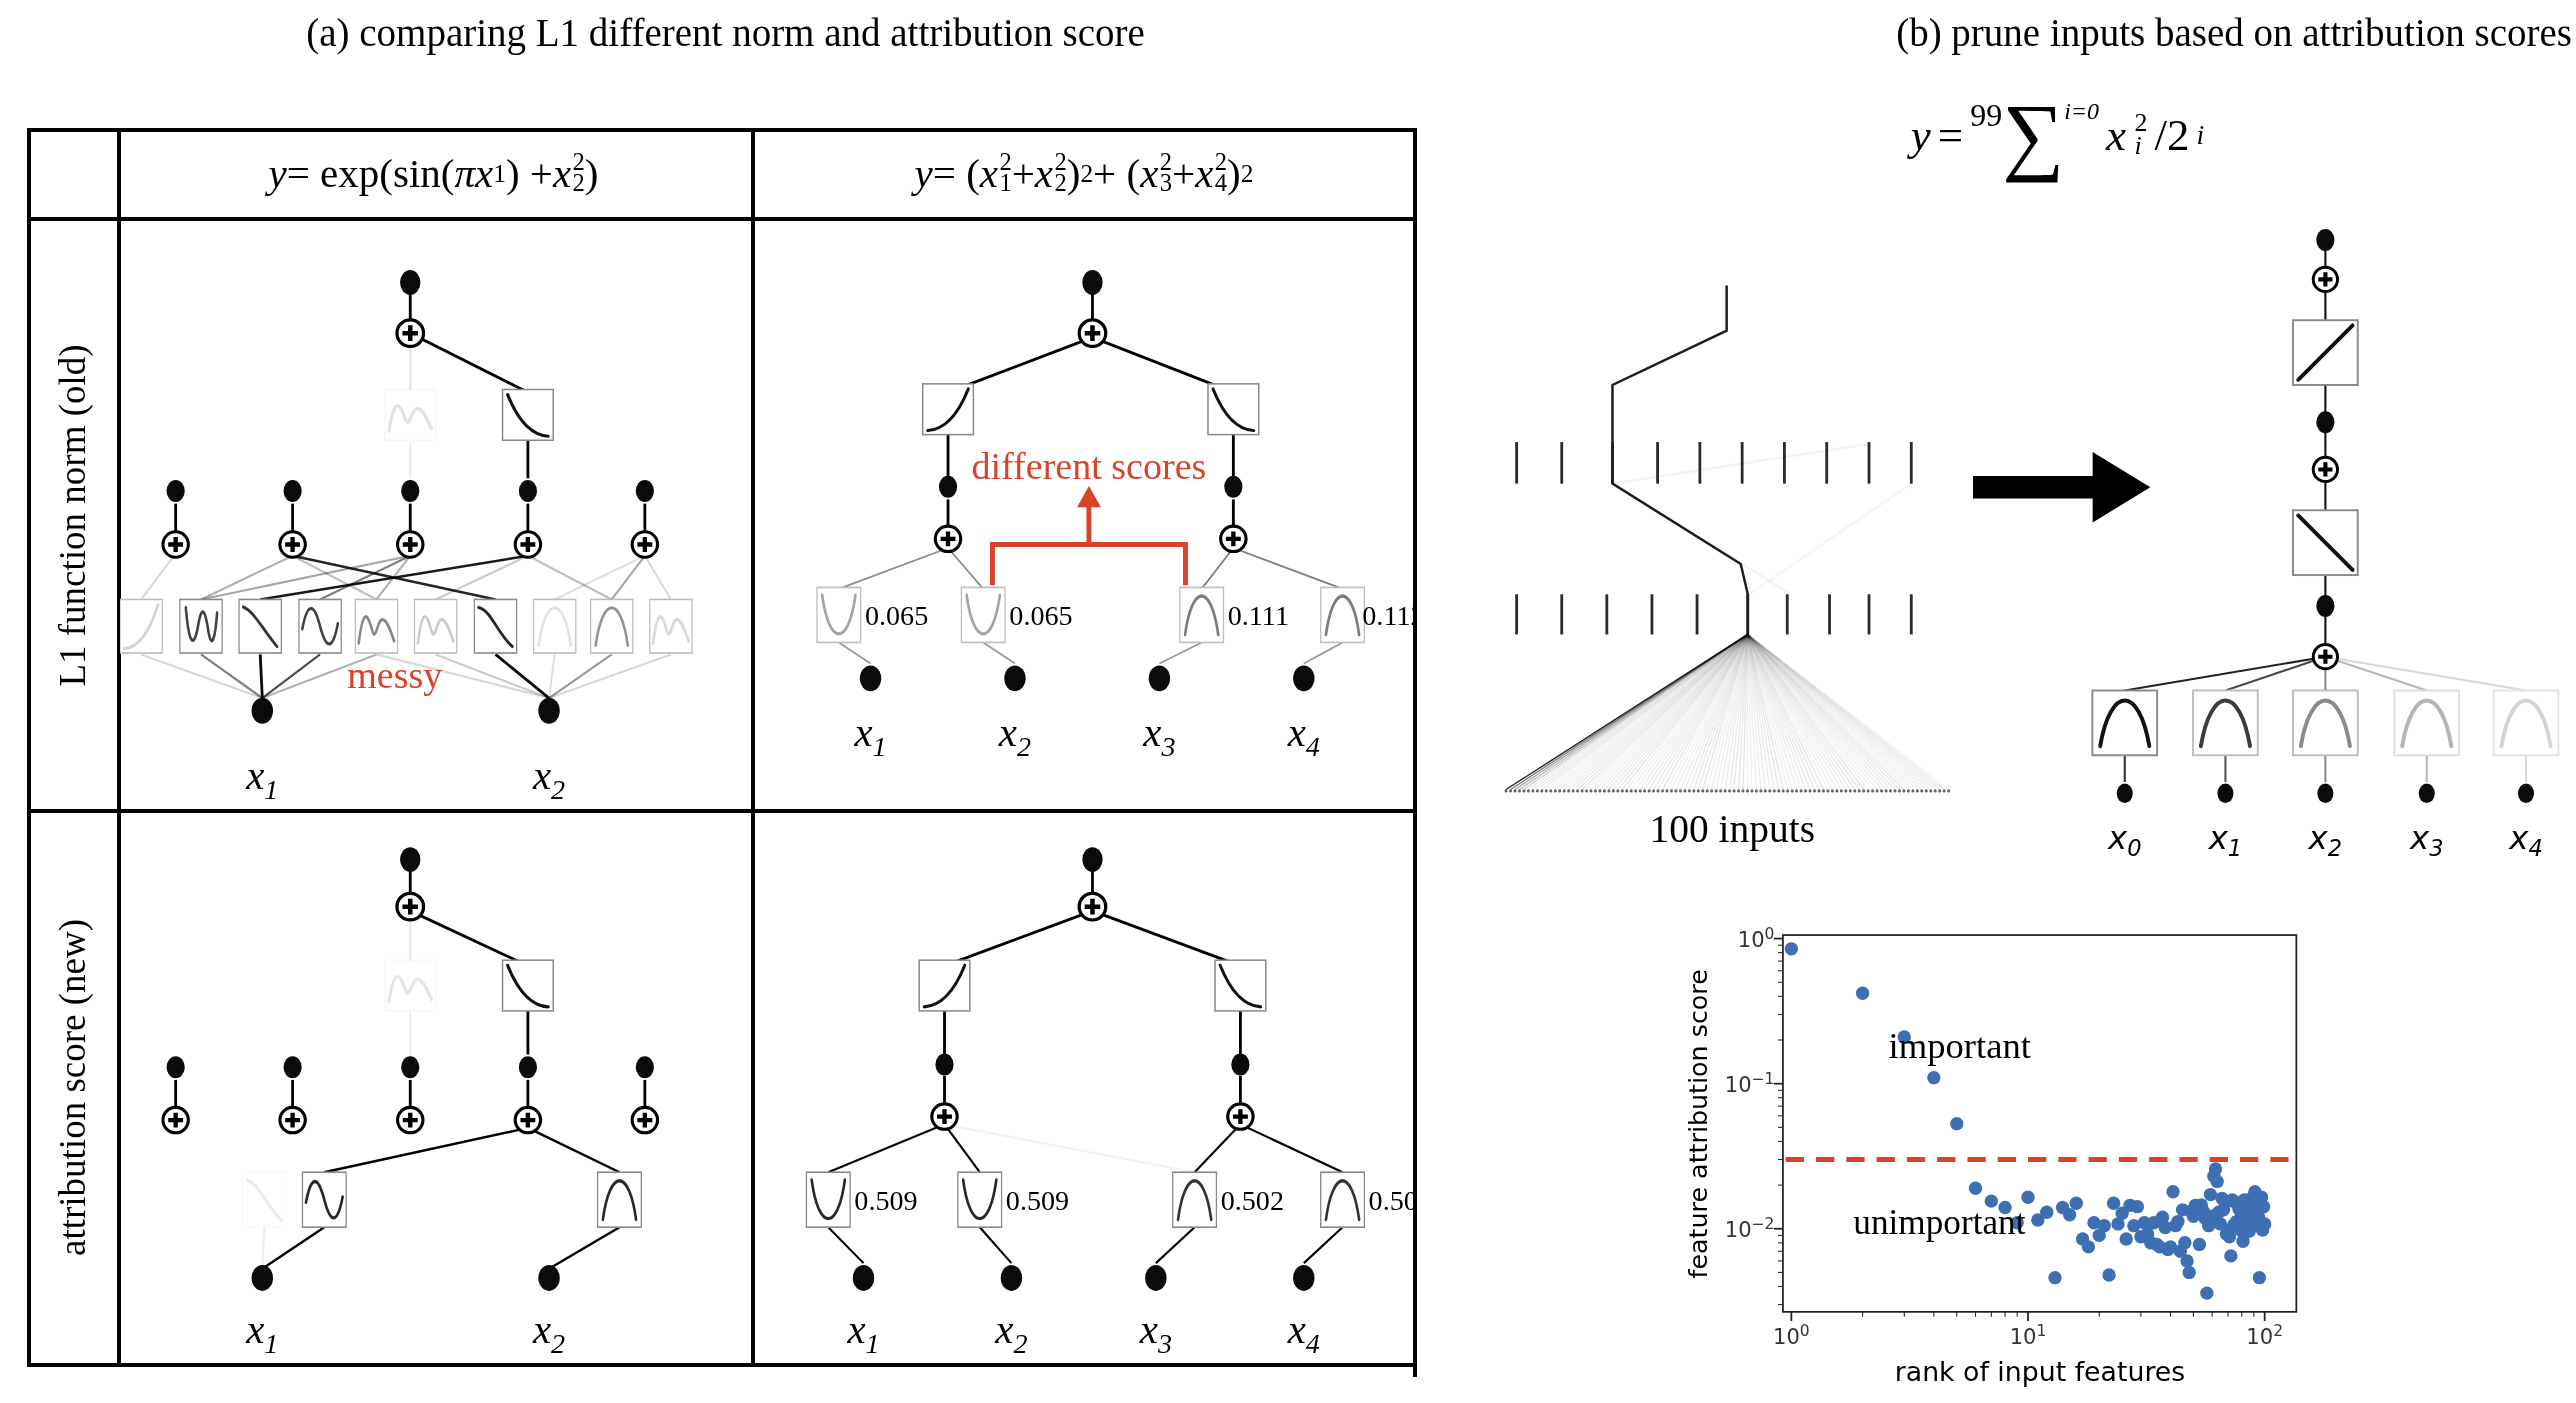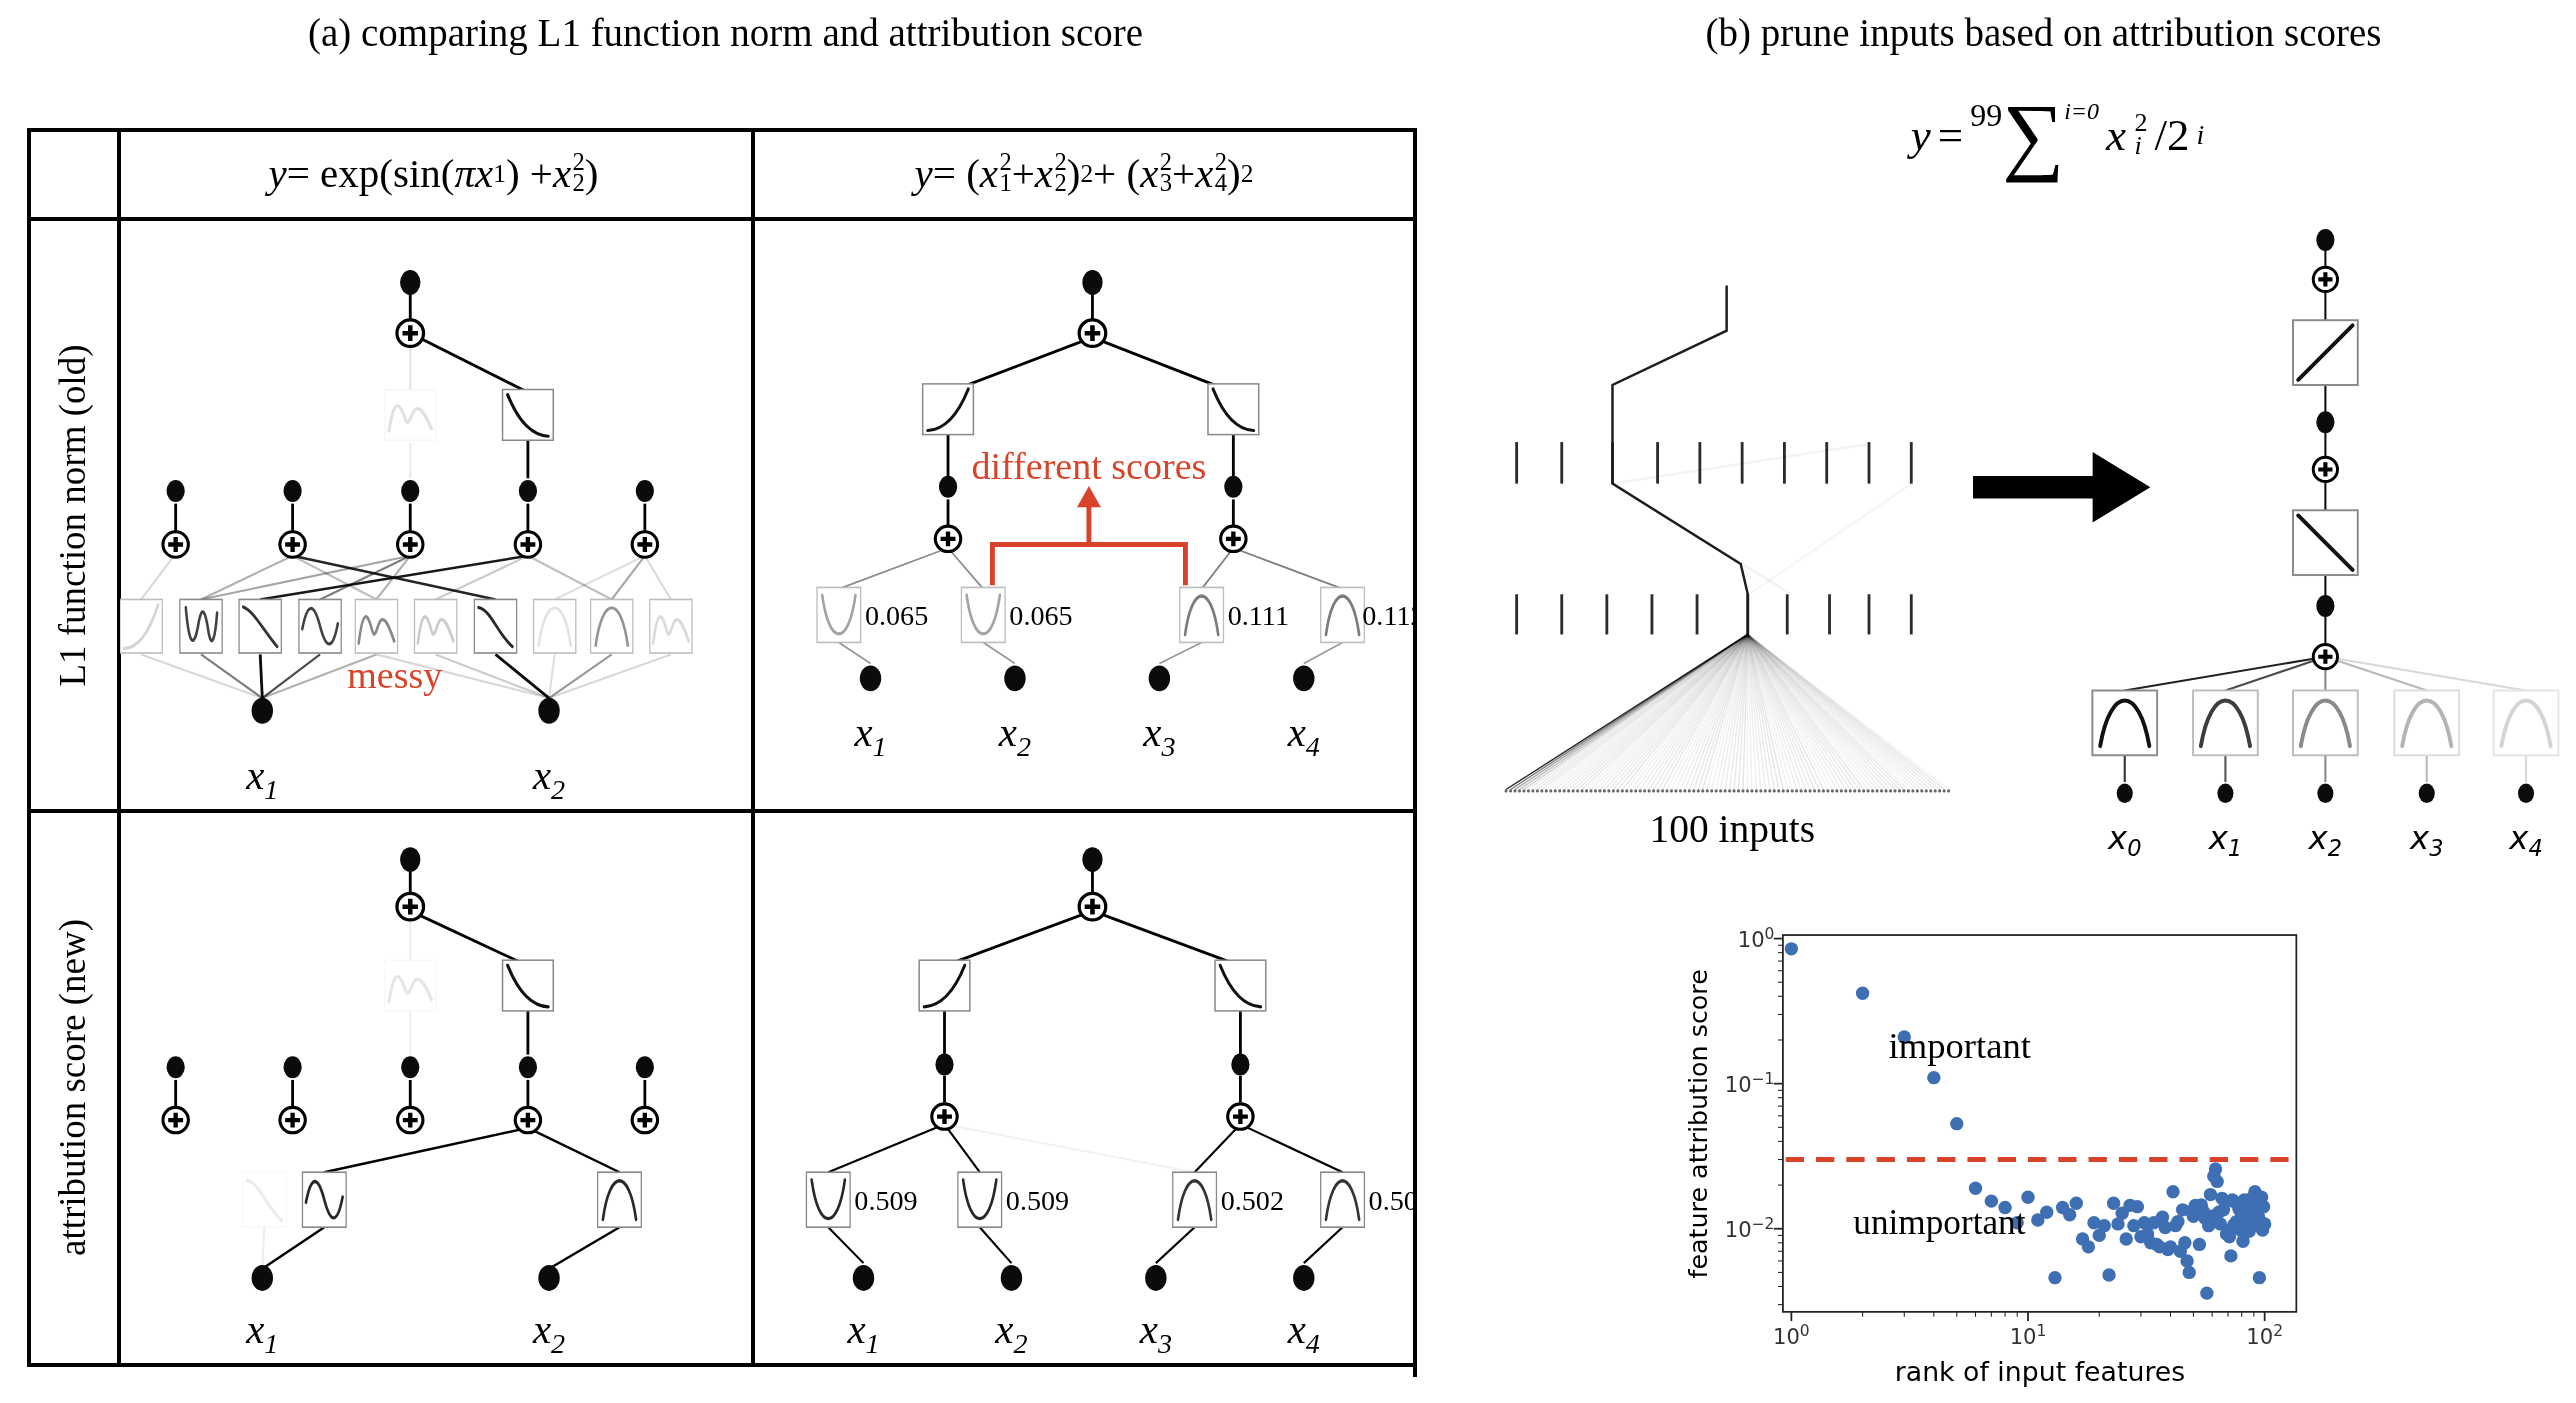--- a/index.html
+++ b/index.html
@@ -45,22 +45,22 @@
     <path id="c-u" d="M12 14 C28 108 72 108 88 14" fill="none"></path>
     <path id="c-cap" d="M12 86 C28 -8 72 -8 88 86" fill="none"></path>
     <path id="c-sine" d="M8 55 C20 5 35 5 50 50 C65 95 80 95 92 45" fill="none"></path>
     <path id="c-vwig" d="M14 15 C22 90 34 92 44 45 C52 10 60 18 68 62 C76 95 84 70 88 25" fill="none"></path>
     <path id="c-m" d="M8 82 C18 18 28 22 40 58 C48 80 52 42 62 38 C74 34 84 60 92 78" fill="none"></path>
     <path id="c-humpdesc" d="M10 14 C35 22 55 55 90 88" fill="none"></path>
     <path id="c-slide" d="M10 15 C40 20 55 65 90 88" fill="none"></path>
   </defs>
 </svg>
 
-<div class="abs title" style="left:56px;top:10px;width:1339px;">(a) comparing L1 function norm and attribution score</div>
-<div class="abs title" style="left:1515px;top:10px;width:1057px;">(b) prune inputs based on attribution scores</div>
+<div class="abs title" style="left:56px;top:10px;width:1339px;">(a) comparing L1 different norm and attribution score</div>
+<div class="abs title" style="left:1515px;top:10px;width:1057px;text-align:right;">(b) prune inputs based on attribution scores</div>
 
 <div>
   <div class="tline" style="left:27px;top:128px;width:1389px;height:3.5px;"></div>
   <div class="tline" style="left:27px;top:217px;width:1389px;height:3.5px;"></div>
   <div class="tline" style="left:27px;top:809px;width:1389px;height:3.5px;"></div>
   <div class="tline" style="left:27px;top:1363px;width:1386px;height:3.5px;"></div>
   <div class="tline" style="left:27px;top:128px;width:3.5px;height:1239px;"></div>
   <div class="tline" style="left:117px;top:128px;width:3.5px;height:1239px;"></div>
   <div class="tline" style="left:751px;top:128px;width:3.5px;height:1239px;"></div>
   <div class="tline" style="left:1413px;top:128px;width:3.5px;height:1249px;"></div>

